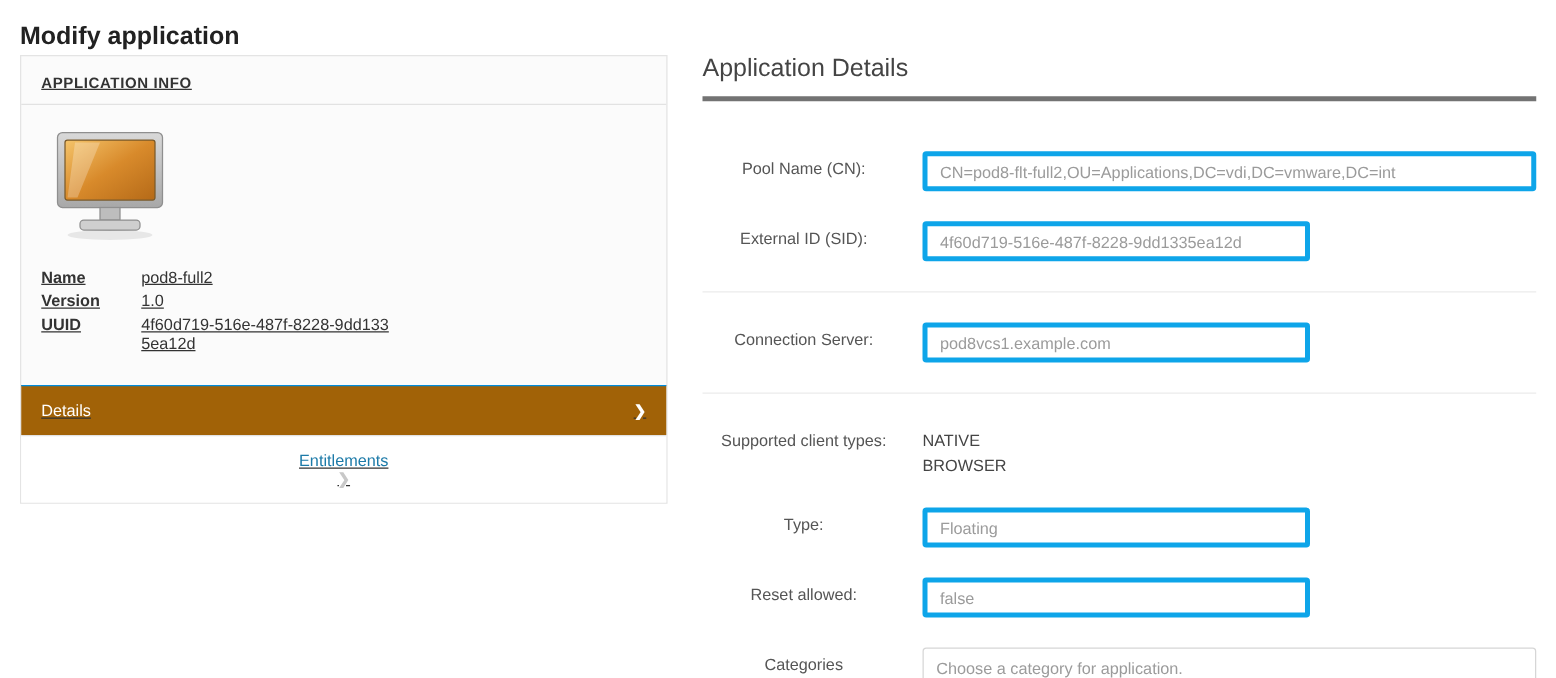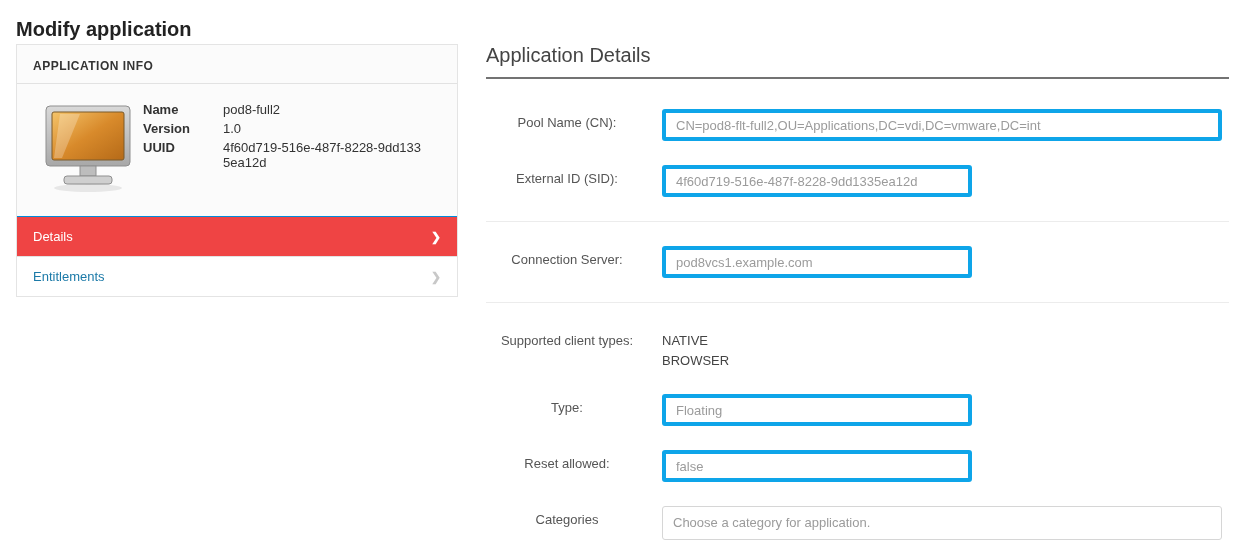--- a/index.html
+++ b/index.html
@@ -17,35 +17,38 @@
     color: #222;
     margin-bottom: 3px;
   }
   .layout {
     display: flex;
     gap: 28px;
     align-items: flex-start;
   }
   
   .info-panel {
-    width: 442px;
+    width: 518px;
     border: 1px solid #e4e4e4;
     background: #fbfbfb;
+    text-decoration: underline;
   }
   .info-header {
     font-size: 12px;
     font-weight: bold;
     letter-spacing: 0.5px;
     color: #333;
     padding: 14px 16px 10px 16px;
     border-bottom: 1px solid #e2e2e2;
   }
   .info-body {
     padding: 18px 16px 22px 16px;
     display: flex;
+    gap: 20px;
+    flex-direction: column;
   }
   .monitor-wrap {
     width: 110px;
     display: flex;
     justify-content: center;
     align-items: flex-start;
   }
   .kv {
     font-size: 13px;
     color: #333;
@@ -58,45 +61,46 @@
   .nav-item {
     display: flex;
     align-items: center;
     justify-content: space-between;
     padding: 12px 16px;
     font-size: 13px;
     border-top: 1px solid #e2e2e2;
     cursor: pointer;
   }
   .nav-item.active {
-    background: #ef4444;
+    background: #a16207;
     color: #fff;
     border-top: 1px solid #008bdb;
   }
   .nav-item.inactive {
     background: #fff;
     color: #1c7aa8;
+    flex-direction: column;
   }
   .nav-item.inactive .chev { color: #c8c8c8; }
   .chev {
     font-size: 12px;
     font-weight: bold;
   }
 
   
   .details {
     flex: 1;
   }
   .details-title {
     font-size: 20px;
     color: #444;
     font-weight: normal;
     padding-bottom: 10px;
-    border-bottom: 2px solid #737373;
-    margin-bottom: 30px;
+    border-bottom: 4px solid #737373;
+    margin-bottom: 40px;
   }
   .field-row {
     display: flex;
     align-items: flex-start;
     margin-bottom: 24px;
   }
   .field-row .label {
     width: 176px;
     text-align: center;
     padding-right: 14px;

